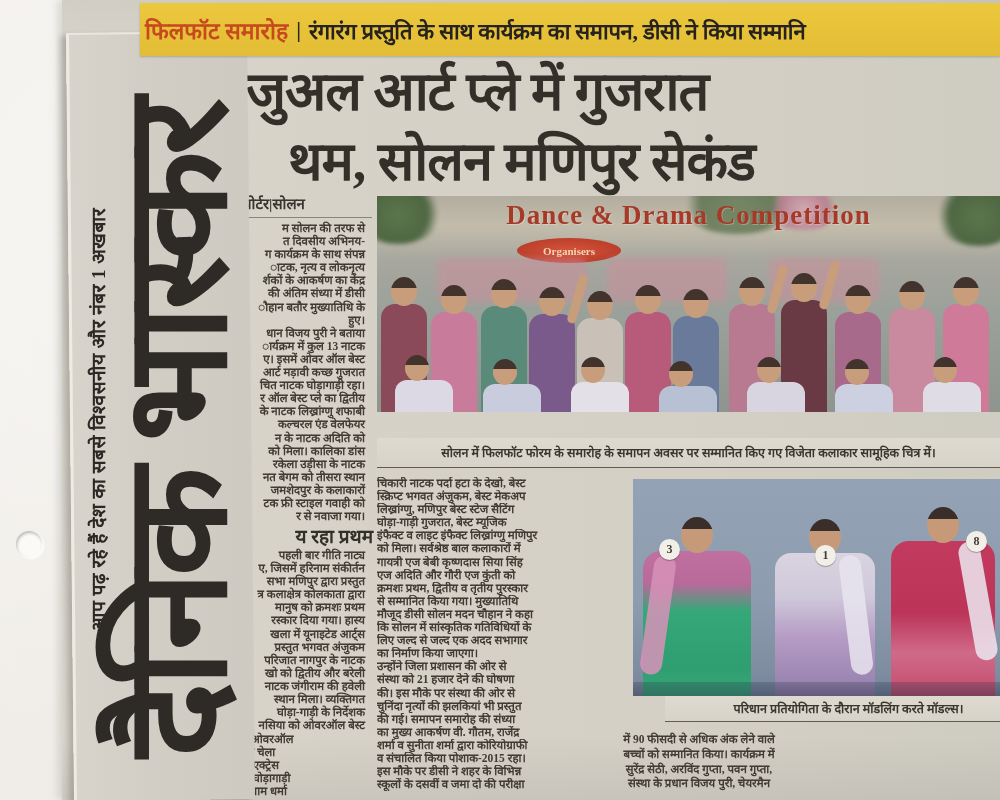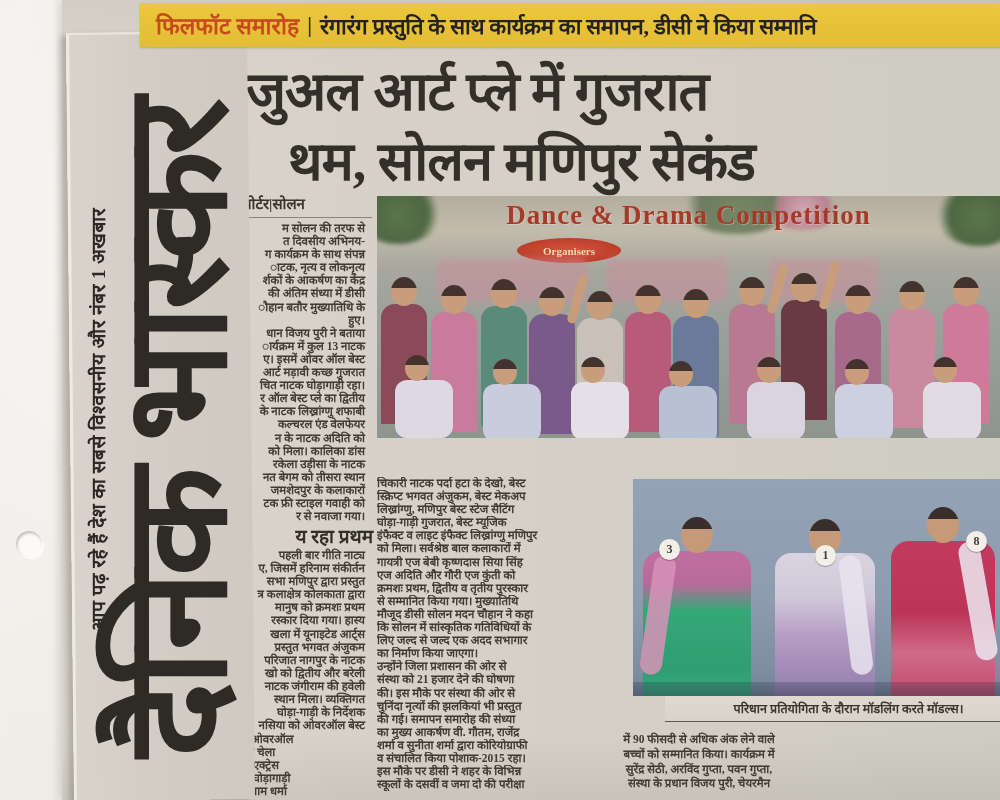--- a/index.html
+++ b/index.html
@@ -40,23 +40,23 @@
     white-space:nowrap; letter-spacing:.5px; line-height:38px;
   }
   .masthead-title {
     position:absolute; left:-207px; top:350px; width:770px; height:160px;
     transform:rotate(-90deg); z-index:6;
     font-size:142px; font-weight:900; color:#2e2a25; text-align:center;
     white-space:nowrap; letter-spacing:-5px; line-height:158px;
   }
   
   .kicker {
-    position:absolute; left:140px; top:3px; width:860px; height:44px; z-index:8;
+    position:absolute; left:140px; top:3px; width:860px; height:53px; z-index:8;
     background: linear-gradient(180deg, var(--kicker-bg,#ecc83e), #e3bd35);
-    display:flex; align-items:center; padding-left:16px; box-sizing:border-box;
+    display:flex; align-items:center; padding-left:5px; box-sizing:border-box;
     white-space:nowrap; overflow:hidden;
     box-shadow:0 1px 2px rgba(0,0,0,.2);
   }
   .kicker-label { font-size:23px; font-weight:900; color:var(--kicker-label,#c64a1e); margin-right:8px; }
   .kicker-sep   { font-size:22px; font-weight:bold; color:#2e2a24; margin-right:8px; }
   .kicker-head  { font-size:22px; font-weight:700; color:#262220; letter-spacing:-.3px; }
   
   .headline-line { position:absolute; z-index:2; color:#33302a; font-weight:900; font-size:54px; white-space:nowrap; letter-spacing:-1px; width:760px; overflow:hidden; }
   .headline-line.l1 { left:246px; top:52px; }
   .headline-line.l2 { left:288px; top:122px; }
@@ -71,21 +71,21 @@
   .col1-subhead { position:absolute; left:240px; top:523px; width:133px; z-index:3; text-align:right; font-size:19px; font-weight:900; color:#322e28; white-space:nowrap; }
   .col1b { top:549px; }
   .col1c { left:137px; top:733px; width:236px; text-align:left; }
   .col2 { left:377px; top:477px; width:216px; }
   .col2 .bl { overflow:hidden; }
   .col3 { left:600px; top:732px; width:198px; }
   .col4 { left:813px; top:732px; width:187px; overflow:hidden; }
   .col3 .bl, .col4 .bl { font-size:11.5px; line-height:14.8px;text-align:center; }
   
   .photo-group {
-    position:absolute; left:377px; top:196px; width:623px; height:242px; z-index:2; overflow:hidden;
+    position:absolute; left:377px; top:196px; width:623px; height:216px; z-index:2; overflow:hidden;
     background: linear-gradient(180deg, #b3ada0 0%, #c3bcab 14%, #a7a79e 30%, #9aa09a 55%, #8e948e 100%);
   }
   .pg-banner { position:absolute; left:0; top:4px; width:100%; text-align:center;
     font-size:27px; font-weight:900; color:var(--banner-red,#a63a28); letter-spacing:1px;
     text-shadow:1px 1px 0 rgba(255,255,255,.25); white-space:nowrap; }
   .greenery { position:absolute; width:90px; height:60px; border-radius:50%;
     background:radial-gradient(circle, #4a6a3c 0%, #3c5a32 55%, rgba(60,90,50,0) 75%); filter:blur(2px); opacity:.85; }
   .greenery.gl { left:-24px; top:-12px; } .greenery.gr { right:-24px; top:-10px; }
   .greenery.gc { left:300px; top:-22px; width:120px; opacity:.6; }
   .flower-swag { position:absolute; left:392px; top:-6px; width:70px; height:40px; border-radius:50%;
@@ -181,20 +181,21 @@
     <span class="fig" style="left:512px;top:112px;background:#c98aa0"></span>
     <span class="fig" style="left:566px;top:108px;background:#d07a9a"></span>
     <span class="fig seated" style="left:18px;top:184px;width:58px;background:#dcd8e4"></span>
     <span class="fig seated" style="left:106px;top:188px;width:58px;background:#c8ccdc"></span>
     <span class="fig seated" style="left:194px;top:186px;width:58px;background:#e4e0e8"></span>
     <span class="fig seated" style="left:282px;top:190px;width:58px;background:#b8c0d4"></span>
     <span class="fig seated" style="left:370px;top:186px;width:58px;background:#d8d4e0"></span>
     <span class="fig seated" style="left:458px;top:188px;width:58px;background:#ccd0e0"></span>
     <span class="fig seated" style="left:546px;top:186px;width:58px;background:#e0dce6"></span>
   </div>
+  <div class="caption-bar caption-1">सोलन में फिलफॉट फोरम के समारोह के समापन अवसर पर सम्मानित किए गए विजेता कलाकार सामूहिक चित्र में।</div>
 
   <div class="photo-models">
     <div class="model model-left">
       <div class="scarf s1"></div>
     </div>
     <div class="model model-center">
       <div class="scarf s2"></div>
     </div>
     <div class="model model-right">
       <div class="scarf s3"></div>

